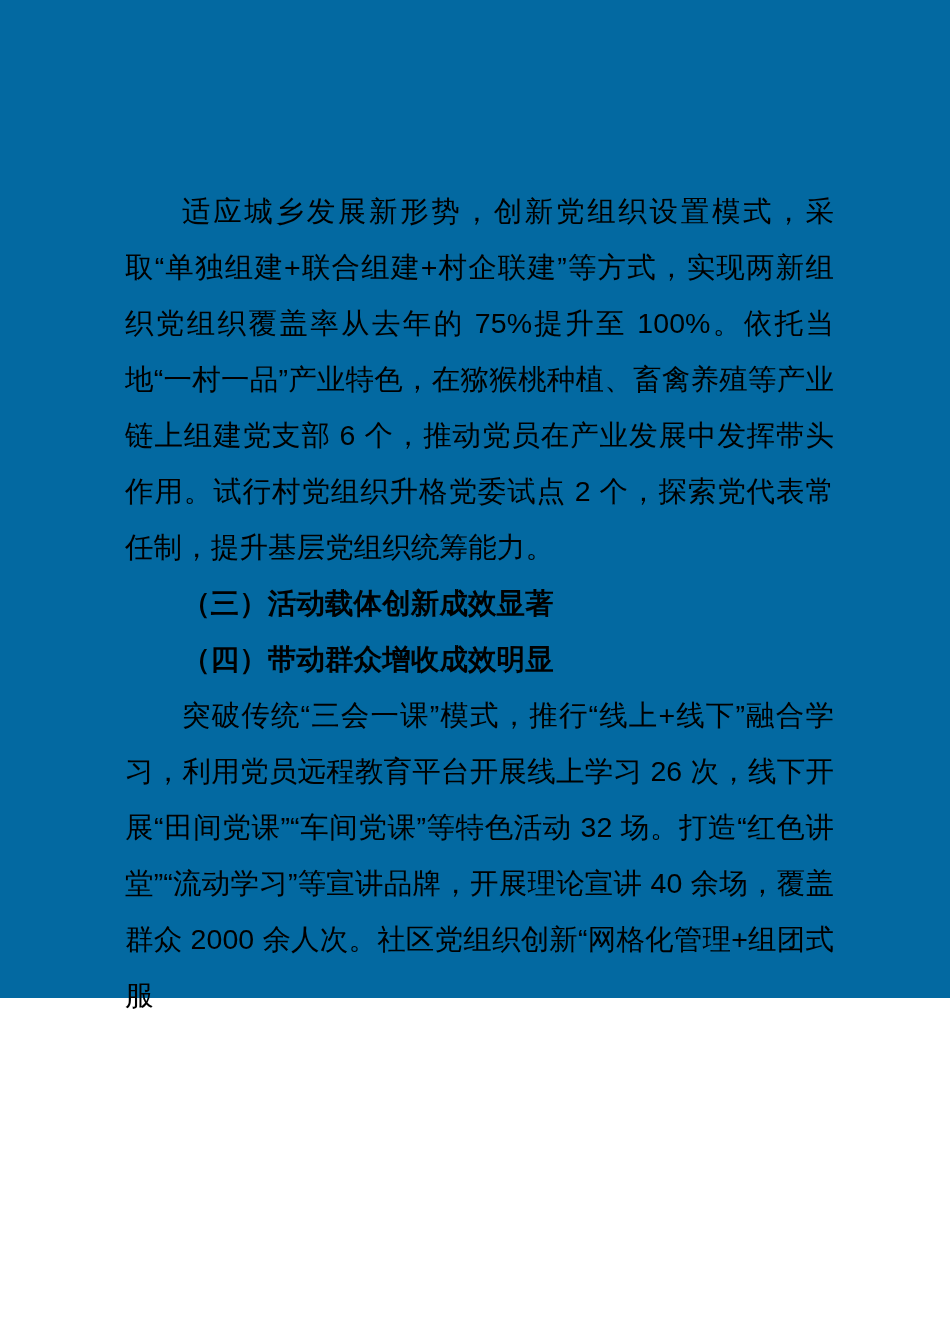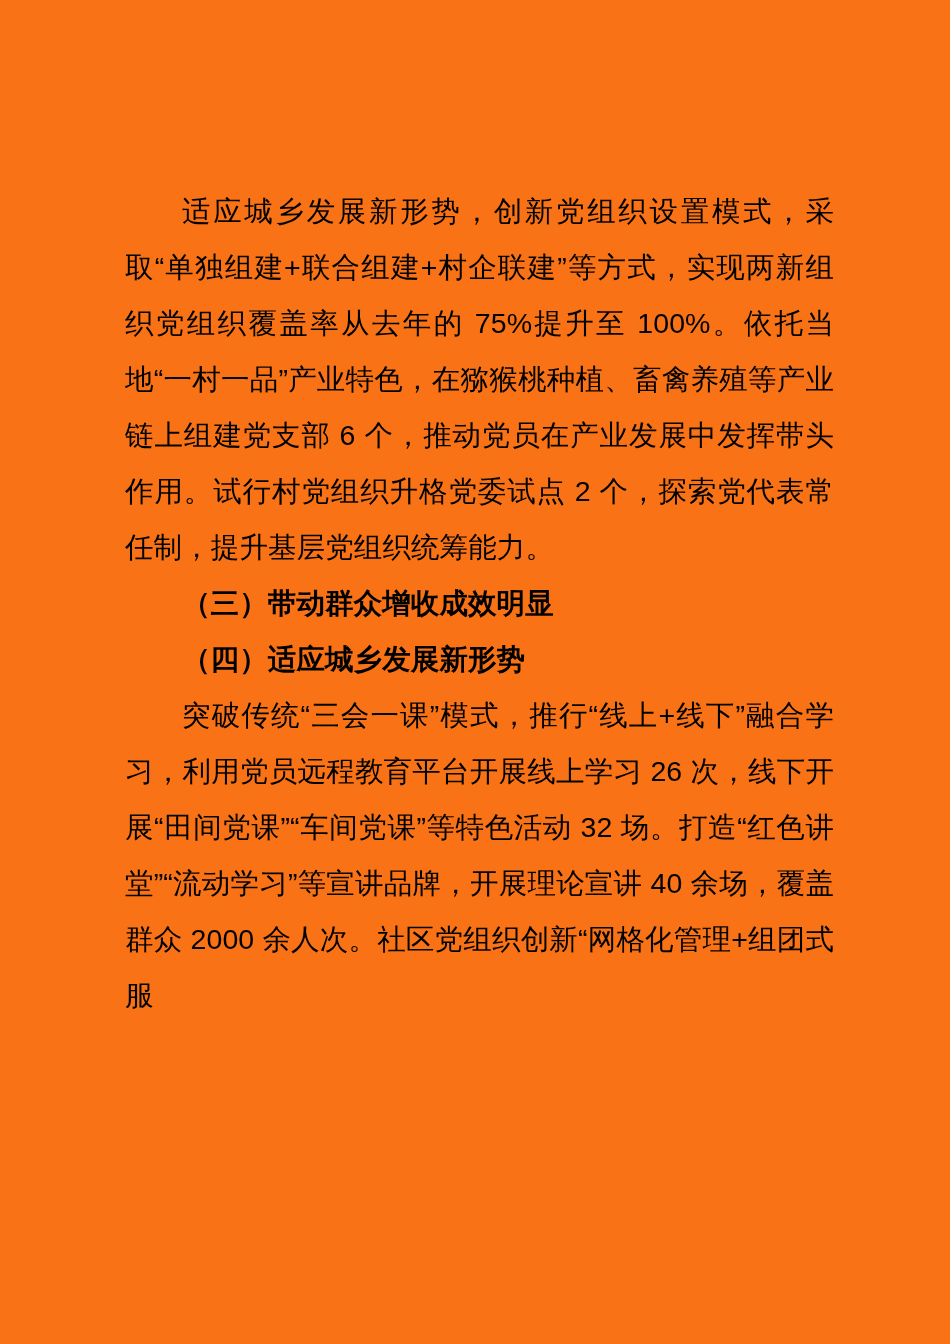--- a/index.html
+++ b/index.html
@@ -11,22 +11,22 @@
     width: 950px;
     height: 1344px;
     overflow: hidden;
     font-family: "Liberation Sans", "DejaVu Sans", sans-serif;
     color: #000000;
     -webkit-font-smoothing: antialiased;
   }
   .page {
     position: relative;
     width: 950px;
-    height: 1344px;
-    background: #f97316;
+    height: 998px;
+    background: #0369a1;
     box-sizing: border-box;
   }
   .content {
     position: absolute;
     left: 125px;
     top: 183px;
     width: 709px;
   }
   .para {
     font-size: 28.5px;
@@ -57,21 +57,21 @@
   .para.nostretch::after { content: none; display: none; }
 </style>
 </head>
 <body>
 
 <div class="page">
   <div class="content">
 
     <p class="para nostretch">适应城乡发展新形势，创新党组织设置模式，采取“单独组建+联合组建+村企联建”等方式，实现两新组织党组织覆盖率从去年的 75%提升至 100%。依托当地“一村一品”产业特色，在猕猴桃种植、畜禽养殖等产业链上组建党支部 6 个，推动党员在产业发展中发挥带头作用。试行村党组织升格党委试点 2 个，探索党代表常任制，提升基层党组织统筹能力。</p>
 
-    <h3 class="heading">（三）带动群众增收成效明显</h3>
+    <h3 class="heading">（三）活动载体创新成效显著</h3>
 
 
-    <h3 class="heading">（四）适应城乡发展新形势</h3>
+    <h3 class="heading">（四）带动群众增收成效明显</h3>
 
     <p class="para nostretch">突破传统“三会一课”模式，推行“线上+线下”融合学习，利用党员远程教育平台开展线上学习 26 次，线下开展“田间党课”“车间党课”等特色活动 32 场。打造“红色讲堂”“流动学习”等宣讲品牌，开展理论宣讲 40 余场，覆盖群众 2000 余人次。社区党组织创新“网格化管理+组团式服</p>
 
   </div>
 </div>
 
 </body></html>

